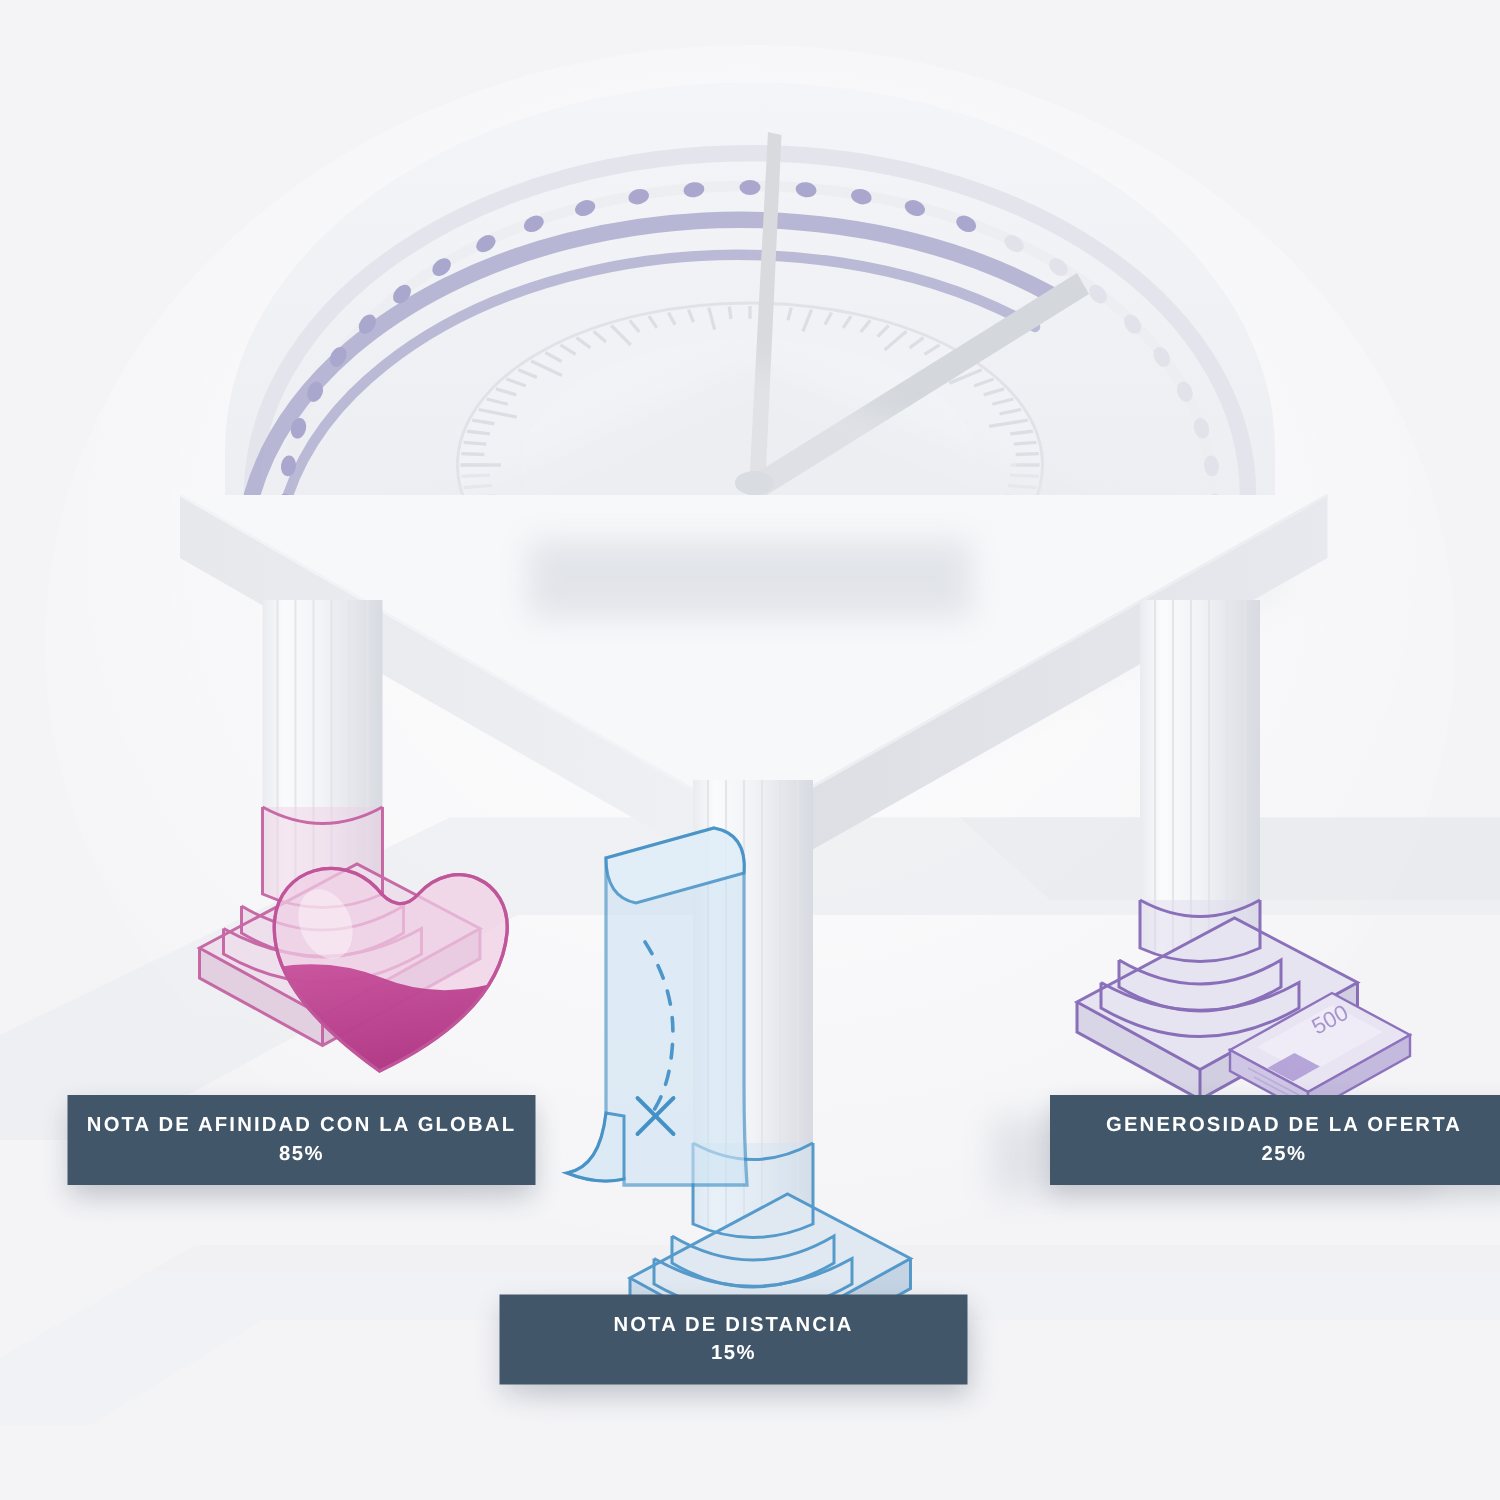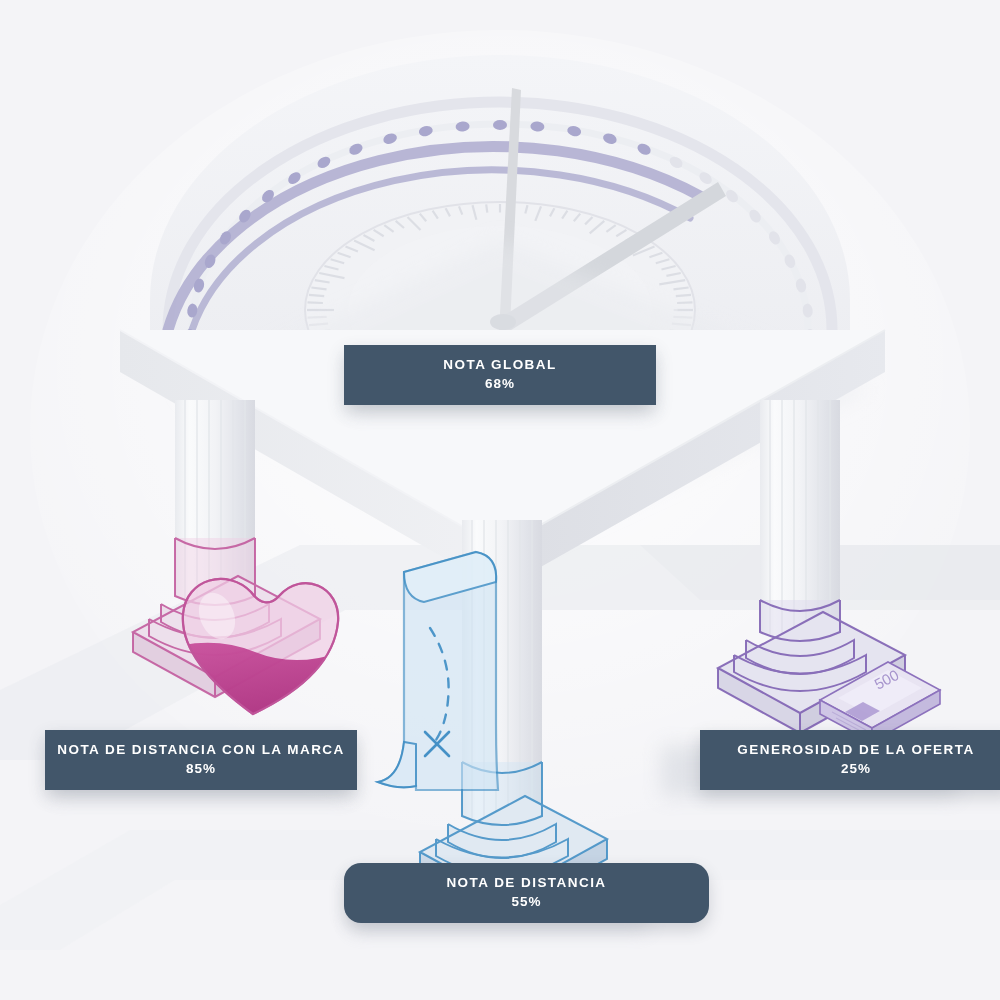--- a/index.html
+++ b/index.html
@@ -35,21 +35,21 @@
   .callout .val{
     font-size:13.5px;
     font-weight:bold;
     letter-spacing:1.0px;
     margin-top:4px;
     line-height:1.1;
   }
 
   #c-global{ left:344px; top:345px; width:312px; height:60px; }
   #c-brand { left:45px;  top:730px; width:312px; height:60px; }
-  #c-dist  { left:344px; top:863px; width:365px; height:60px;border-radius:17px; }
+  #c-dist  { left:333px; top:863px; width:312px; height:60px; }
   #c-offer { left:653px; top:730px; width:312px; height:60px;margin-left:47px; }
 </style>
 </head>
 <body style="background: rgb(244, 244, 247);">
 
 <div id="stage">
 
   <svg id="art" viewBox="0 0 1000 1000">
     <defs>
       <linearGradient id="gTopFace" x1="0" y1="0" x2="0" y2="1">
@@ -434,33 +434,29 @@
     </g>
 
     <g fill="#c9ced6" opacity="0.45" filter="url(#softShadow)">
       <rect x="352" y="360" width="296" height="52" rx="2"></rect>
       <rect x="53" y="745" width="296" height="52" rx="2"></rect>
       <rect x="352" y="878" width="296" height="52" rx="2"></rect>
       <rect x="661" y="745" width="296" height="52" rx="2"></rect>
     </g>
   </svg>
 
-  <div id="c-global" class="callout" style="background: rgb(66, 86, 106); color: rgb(255, 255, 255);">
-    <span class="cap">NOTA GLOBAL</span>
-    <span class="val">68%</span>
-  </div>
 
   <div id="c-brand" class="callout" style="background: rgb(66, 86, 106); color: rgb(255, 255, 255);">
-    <span class="cap">NOTA DE DISTANCIA CON LA MARCA</span>
+    <span class="cap">NOTA DE AFINIDAD CON LA GLOBAL</span>
     <span class="val">85%</span>
   </div>
 
   <div id="c-dist" class="callout" style="background: rgb(66, 86, 106); color: rgb(255, 255, 255);">
     <span class="cap">NOTA DE DISTANCIA</span>
-    <span class="val">55%</span>
+    <span class="val">15%</span>
   </div>
 
   <div id="c-offer" class="callout" style="background: rgb(66, 86, 106); color: rgb(255, 255, 255);">
     <span class="cap">GENEROSIDAD DE LA OFERTA</span>
     <span class="val">25%</span>
   </div>
 
 </div>
 
 </body></html>

